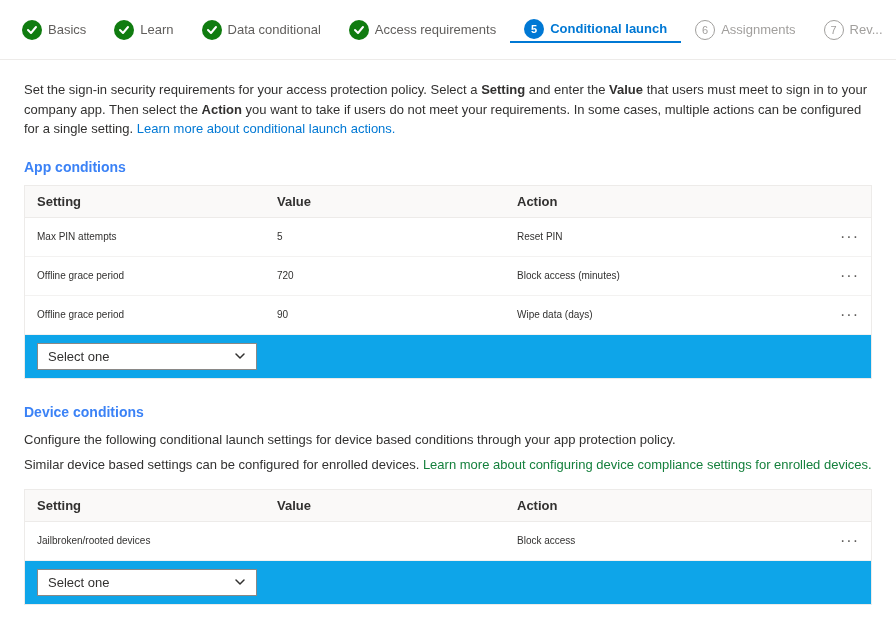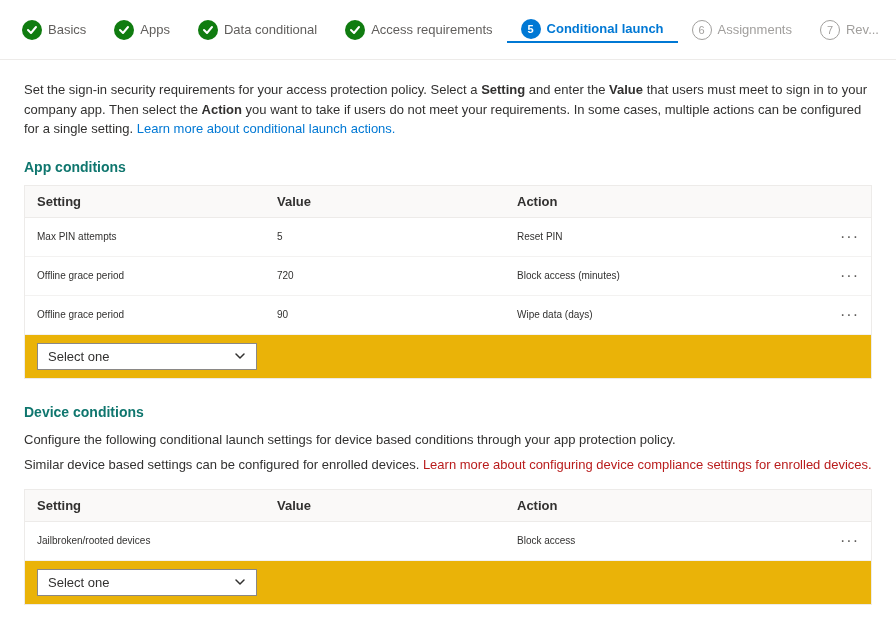--- a/index.html
+++ b/index.html
@@ -14,36 +14,36 @@
     .check-circle svg { width: 12px; height: 12px; }
     .num-circle { width: 20px; height: 20px; border-radius: 50%; background: #0078d4; color: #fff; display: flex; align-items: center; justify-content: center; font-size: 11px; font-weight: 600; flex-shrink: 0; }
     .num-circle-gray { width: 20px; height: 20px; border-radius: 50%; border: 1.5px solid #a19f9d; color: #a19f9d; display: flex; align-items: center; justify-content: center; font-size: 11px; flex-shrink: 0; }
 
     
     .content { padding: 20px 24px; }
     .description { font-size: 13px; color: #323130; line-height: 1.5; margin-bottom: 20px; max-width: 860px; }
     .description a { color: #0078d4; text-decoration: none; }
 
     
-    .section-title { font-size: 14px; font-weight: 600; color: #0f766e; margin-bottom: 10px; }
+    .section-title { font-size: 14px; font-weight: 600; color: #3b82f6; margin-bottom: 10px; }
     .section-desc { font-size: 13px; color: #323130; margin-bottom: 6px; line-height: 1.5; }
     .section-desc-link { font-size: 13px; color: #323130; margin-bottom: 14px; line-height: 1.5; }
-    .section-desc-link a { color: #b91c1c; text-decoration: none; }
+    .section-desc-link a { color: #15803d; text-decoration: none; }
 
     
     .table-container { border: 1px solid #edebe9; margin-bottom: 24px; }
     .table-header { display: grid; grid-template-columns: 240px 240px 1fr 60px; padding: 8px 12px; background: #faf9f8; border-bottom: 1px solid #edebe9; }
     .table-header .col { font-size: 13px; font-weight: 600; color: #323130; }
     .table-row { display: grid; grid-template-columns: 240px 240px 1fr 60px; padding: 10px 12px; border-bottom: 1px solid #f3f2f1; align-items: center; }
     .table-row:last-child { border-bottom: none; }
     .table-row .cell { font-size: 10px; color: #323130; }
     .dots-btn { display: flex; align-items: center; justify-content: flex-end; cursor: pointer; color: #605e5c; font-size: 16px; letter-spacing: 1px; }
 
     
-    .select-row { padding: 8px 12px; background: #eab308; }
+    .select-row { padding: 8px 12px; background: #0ea5e9; }
     .select-dropdown { display: flex; align-items: center; justify-content: space-between; border: 1px solid #8a8886; padding: 5px 10px; width: 220px; cursor: pointer; background: #fff; }
     .select-dropdown span { font-size: 13px; color: #323130; }
 
     .device-section { margin-top: 25px; }
   </style>
 </head>
 <body>
 
 <nav class="top-nav">
   <div class="nav-item">
@@ -53,21 +53,21 @@
         </svg>
     </div>
     <span>Basics</span>
   </div>
   <div class="nav-item">
     <div class="check-circle">
       <svg viewBox="0 0 12 12" fill="none">
           <polyline points="2,6 5,9 10,3" stroke="#fff" stroke-width="2" stroke-linecap="round" stroke-linejoin="round"></polyline>
         </svg>
     </div>
-    <span>Apps</span>
+    <span>Learn</span>
   </div>
   <div class="nav-item">
     <div class="check-circle">
       <svg viewBox="0 0 12 12" fill="none">
           <polyline points="2,6 5,9 10,3" stroke="#fff" stroke-width="2" stroke-linecap="round" stroke-linejoin="round"></polyline>
         </svg>
     </div>
     <span>Data conditional</span>
   </div>
   <div class="nav-item">

